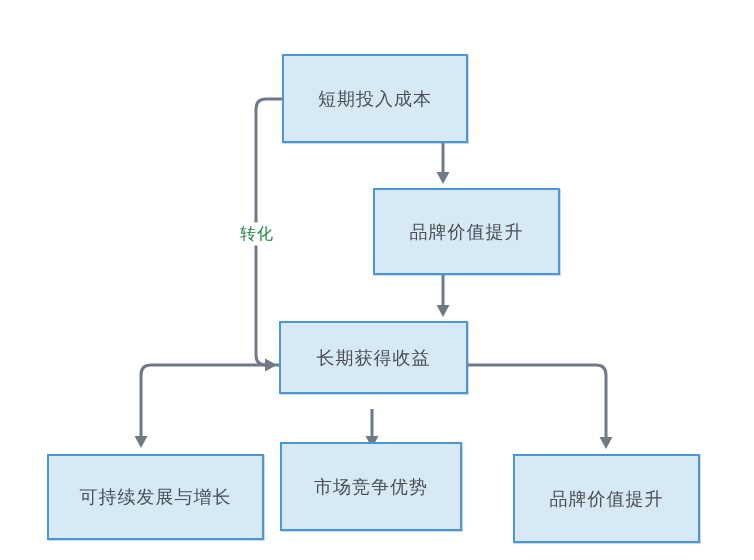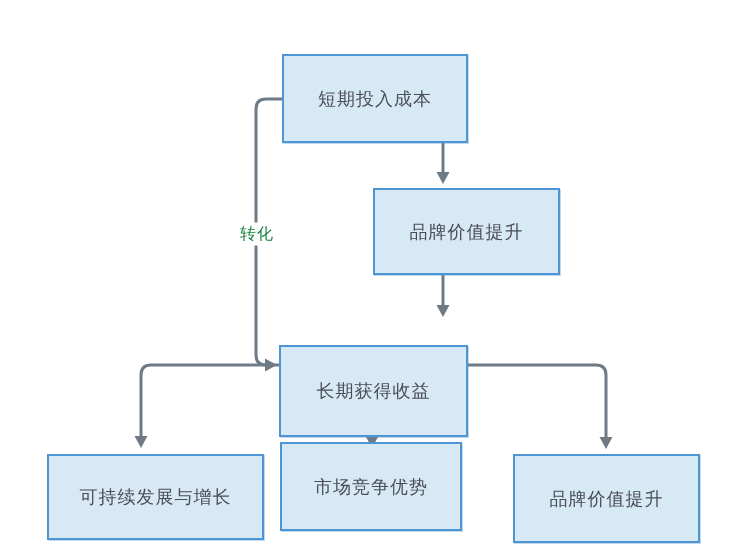--- a/index.html
+++ b/index.html
@@ -100,21 +100,21 @@
   </svg>
 
   <div class="node" style="left:282px; top:54px; width:186px; height:89px;">
     <span>短期投入成本</span>
   </div>
 
   <div class="node" style="left:373px; top:188px; width:187px; height:87px;">
     <span>品牌价值提升</span>
   </div>
 
-  <div class="node" style="left:279px; top:321px; width:189px; height:92px;margin-top:24px;">
+  <div class="node" style="left:279px; top:321px; width:189px; height:73px;">
     <span>长期获得收益</span>
   </div>
 
   <div class="node" style="left:47px; top:454px; width:217px; height:86px;">
     <span>可持续发展与增长</span>
   </div>
 
   <div class="node" style="left:280px; top:442px; width:182px; height:89px;">
     <span>市场竞争优势</span>
   </div>

